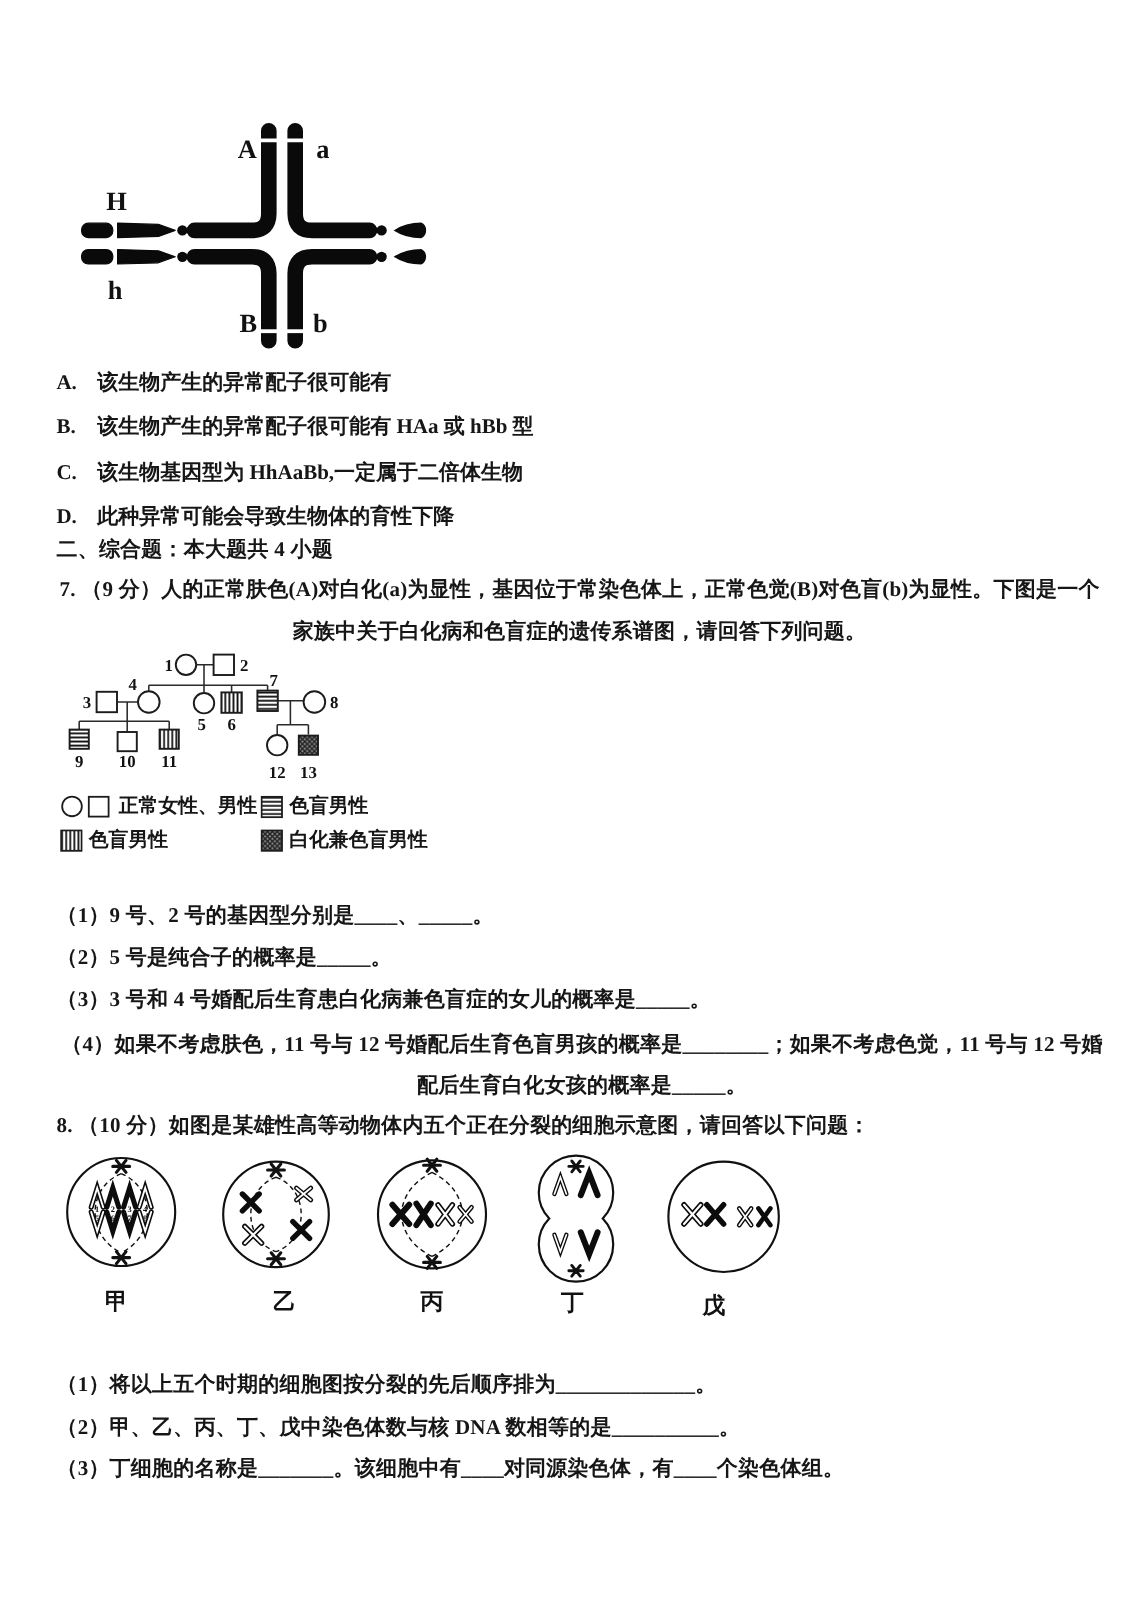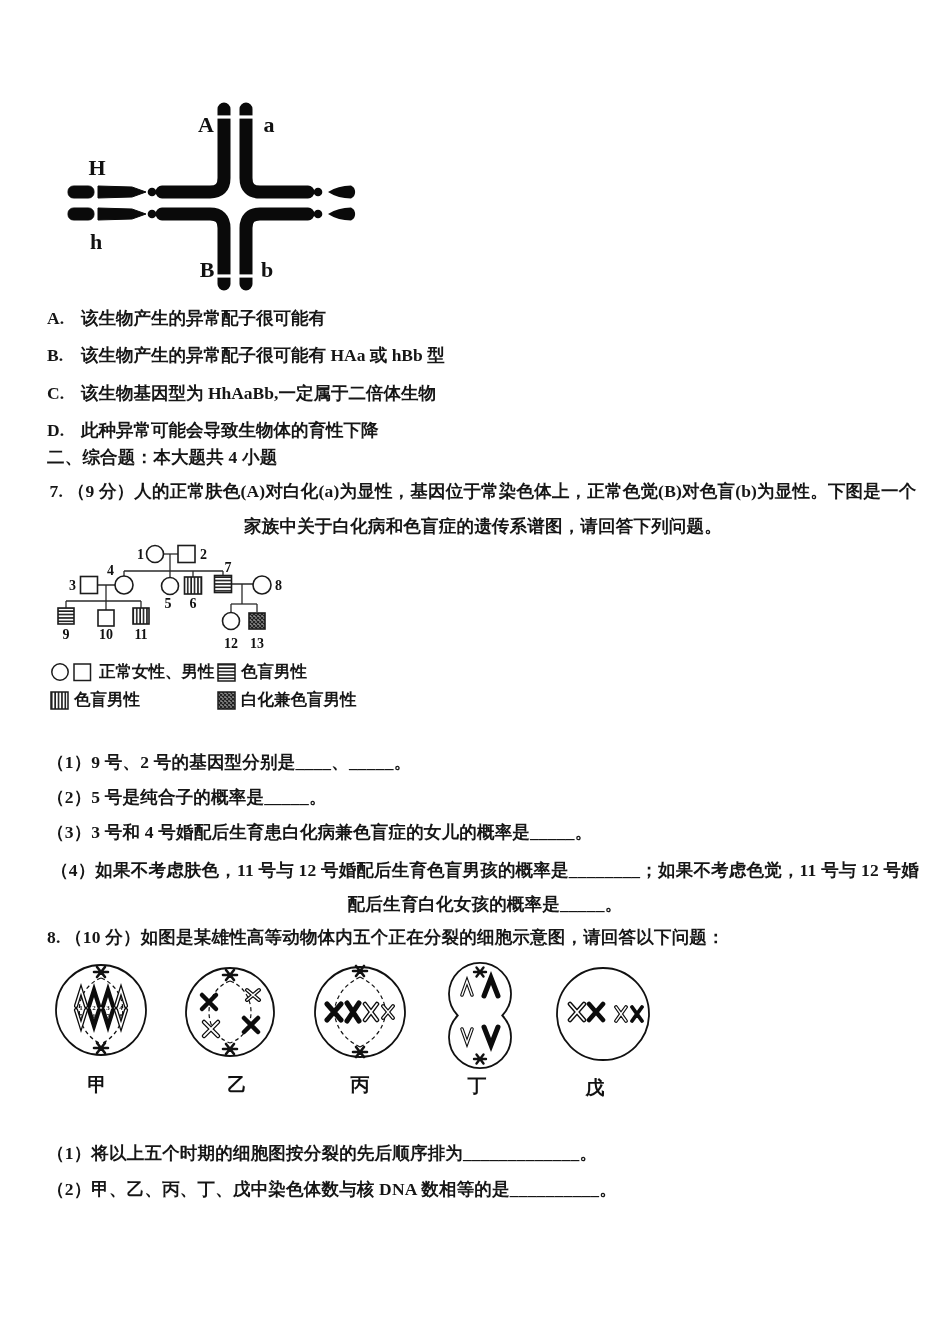--- a/index.html
+++ b/index.html
@@ -307,14 +307,15 @@
       <text x="49" y="139">甲</text>
       <text x="189" y="139">乙</text>
       <text x="312" y="139">丙</text>
       <text x="429" y="140">丁</text>
       <text x="547" y="142">戊</text>
     </g>
   </svg>
 
   <div class="t" style="left:47px;top:1141px">（1）将以上五个时期的细胞图按分裂的先后顺序排为_____________。</div>
   <div class="t" style="left:47px;top:1177px">（2）甲、乙、丙、丁、戊中染色体数与核 DNA 数相等的是__________。</div>
+  <div class="t" style="left:47px;top:1211px">（3）丁细胞的名称是_______。该细胞中有____对同源染色体，有____个染色体组。</div>
 
 </div>
 
 </body></html>

